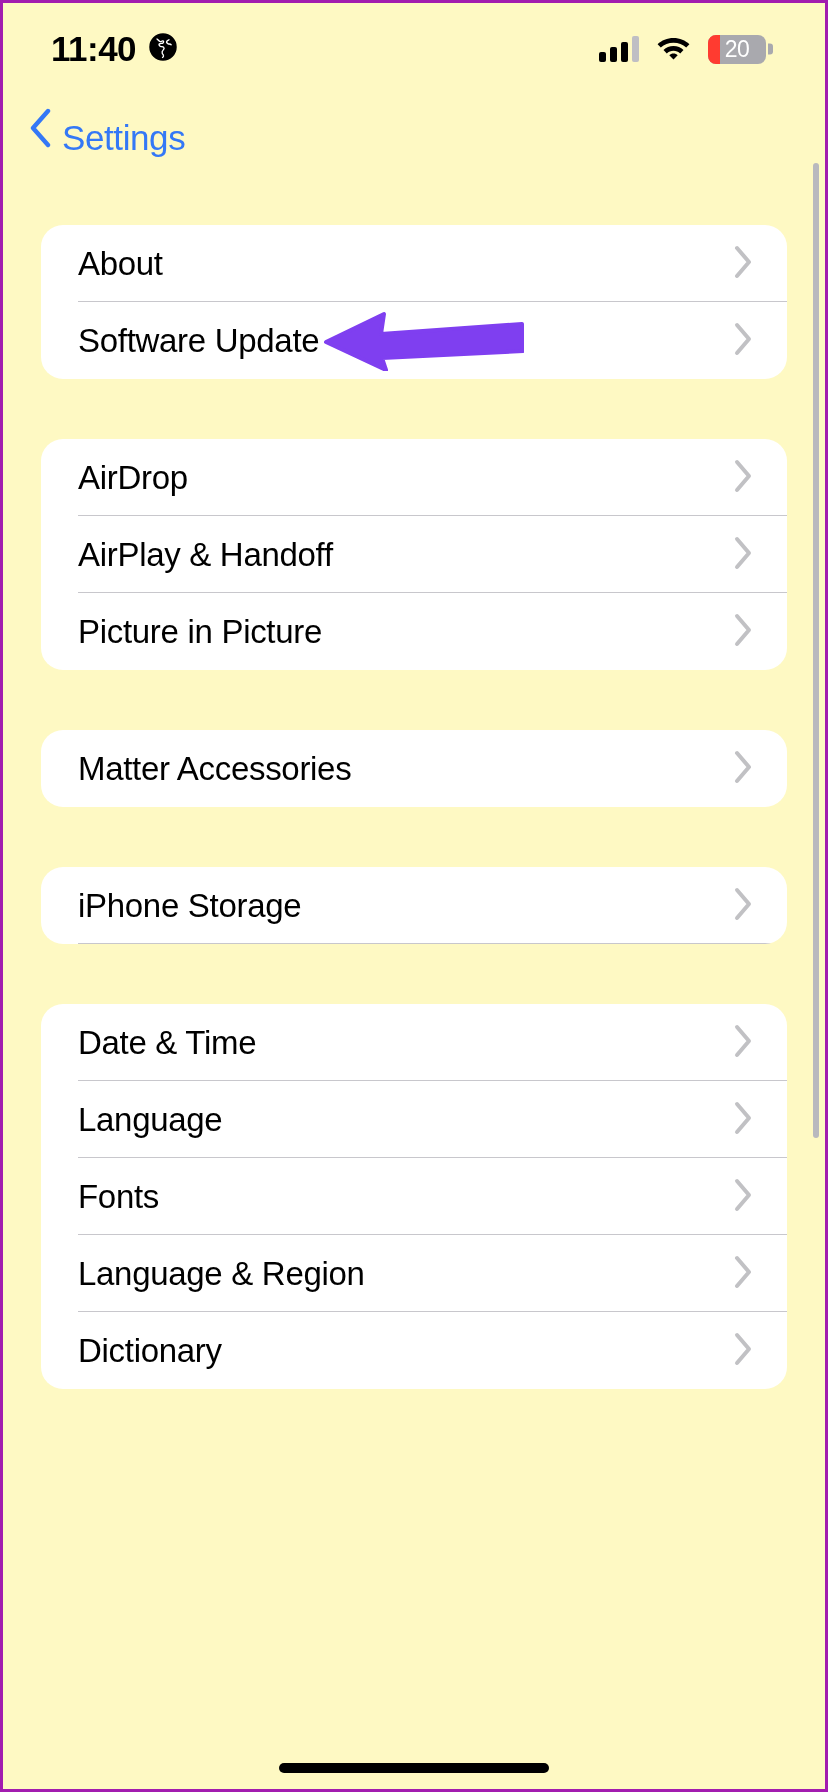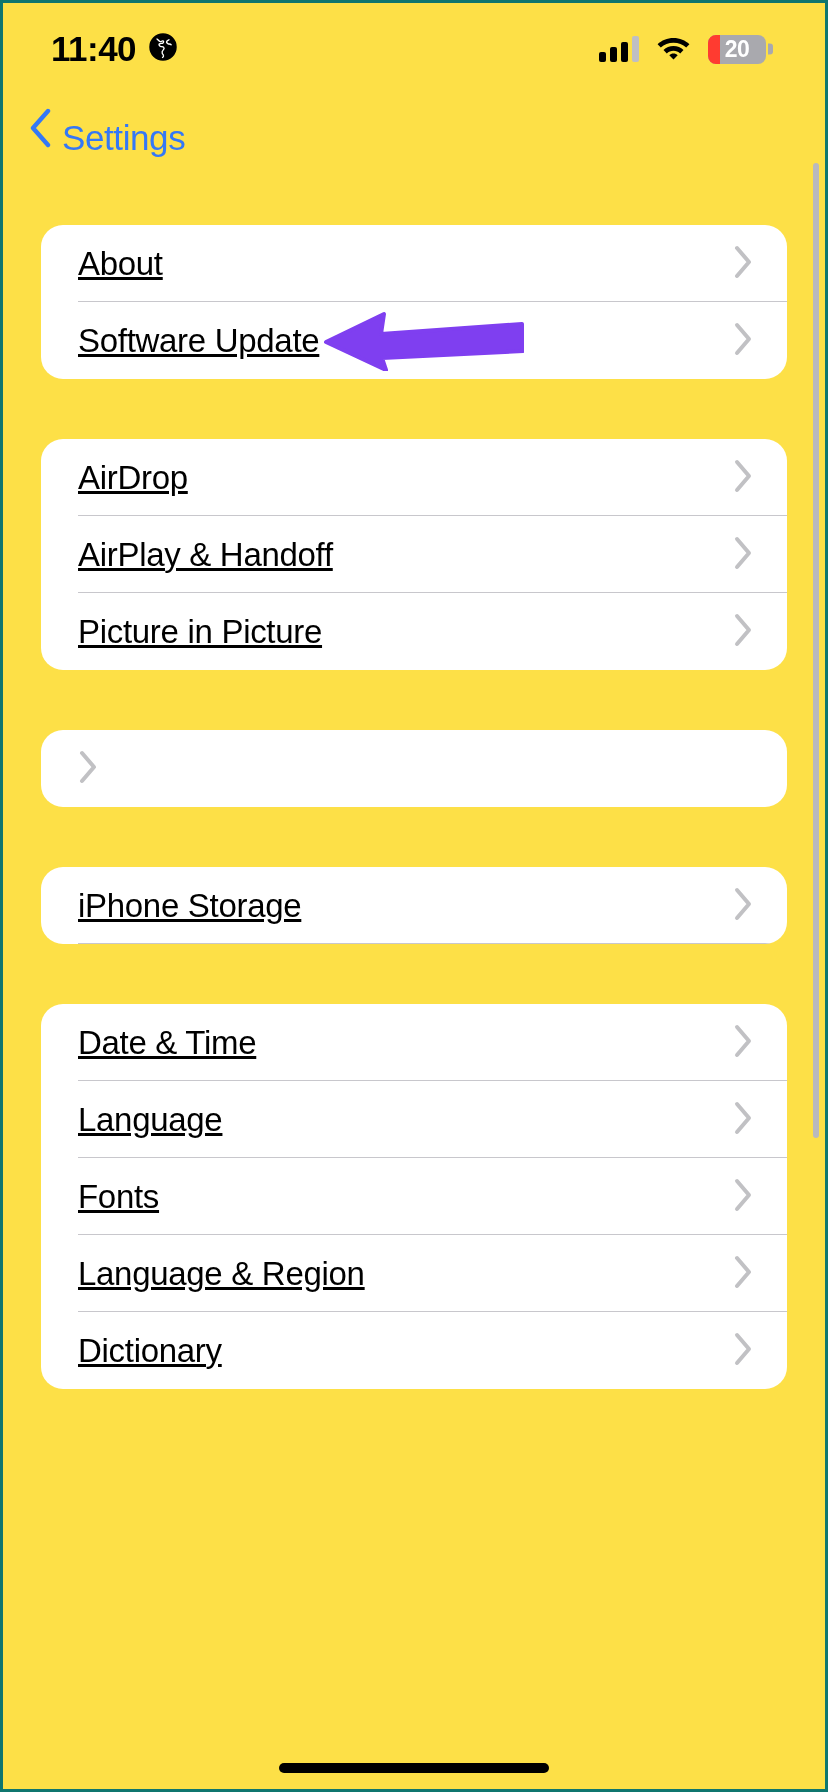--- a/index.html
+++ b/index.html
@@ -13,22 +13,22 @@
   body {
     font-family: "Liberation Sans", sans-serif;
     background: #F2F1F6;
     position: relative;
   }
 
   
   .device-frame {
     position: absolute;
     inset: 0;
-    border: 3px solid #0f766e;
-    background: #fde047;
+    border: 3px solid #a21caf;
+    background: #fef9c3;
     overflow: hidden;
   }
 
   
   .status-bar {
     position: absolute;
     top: 3px;
     left: 3px;
     right: 3px;
     height: 86px;
@@ -91,21 +91,21 @@
   }
   .battery-fill {
     position: absolute;
     left: 0; top: 0; bottom: 0;
     width: 20%;
     background: #FF3B30;
   }
   .battery-level {
     position: relative;
     font-size: 23px;
-    font-weight: 700;
+    font-weight: 400;
     color: #FFFFFF;
     letter-spacing: -0.5px;
     z-index: 2;
   }
   .battery-cap {
     position: absolute;
     right: -7px;
     top: 50%;
     transform: translateY(-50%);
     width: 5px;
@@ -169,21 +169,20 @@
   }
   .group.first { margin-top: 58px; }
 
   .row {
     position: relative;
     height: 77px;
     display: flex;
     align-items: center;
     padding: 0 34px 0 37px;
     cursor: pointer;
-    text-decoration: underline;
   }
 
   .row-label {
     font-size: 33px;
     color: #000;
     letter-spacing: -0.3px;
     flex: 1;
   }
 
   .row-chevron { display: block; flex: 0 0 auto; }
@@ -315,20 +314,21 @@
           </div>
           <div class="row">
             <span class="row-label">Picture in Picture</span>
             <span class="row-chevron"><svg width="20" height="34" viewBox="0 0 20 34">
                 <path d="M4 3 L16 17 L4 31" fill="none" stroke="#C1C1C4" stroke-width="4" stroke-linecap="round" stroke-linejoin="round"></path>
               </svg></span>
           </div>
         </div>
         <div class="group">
           <div class="row">
+            <span class="row-label">Matter Accessories</span>
             <span class="row-chevron"><svg width="20" height="34" viewBox="0 0 20 34">
                 <path d="M4 3 L16 17 L4 31" fill="none" stroke="#C1C1C4" stroke-width="4" stroke-linecap="round" stroke-linejoin="round"></path>
               </svg></span>
           </div>
         </div>
         <div class="group">
           <div class="row">
             <span class="row-label">iPhone Storage</span>
             <span class="row-chevron"><svg width="20" height="34" viewBox="0 0 20 34">
                 <path d="M4 3 L16 17 L4 31" fill="none" stroke="#C1C1C4" stroke-width="4" stroke-linecap="round" stroke-linejoin="round"></path>

